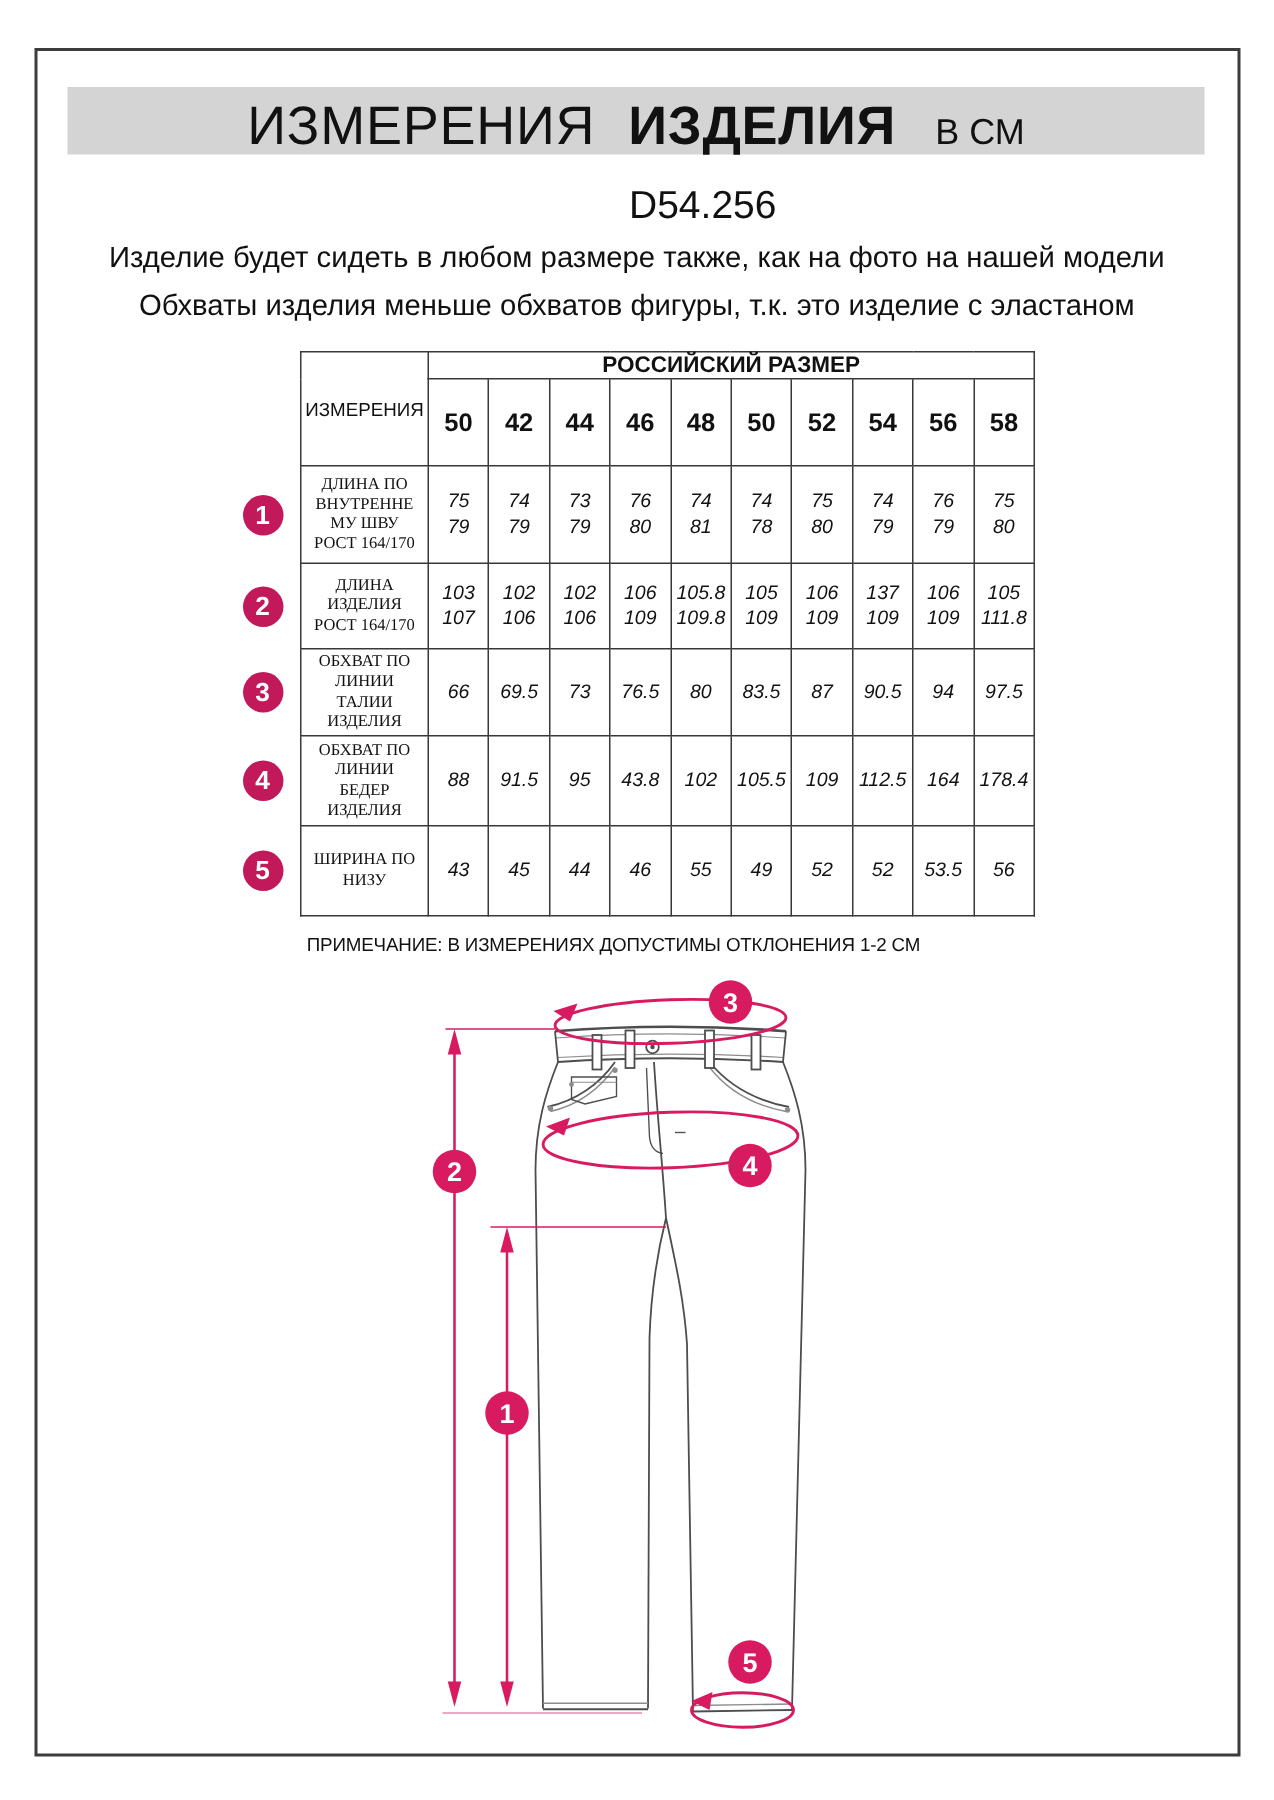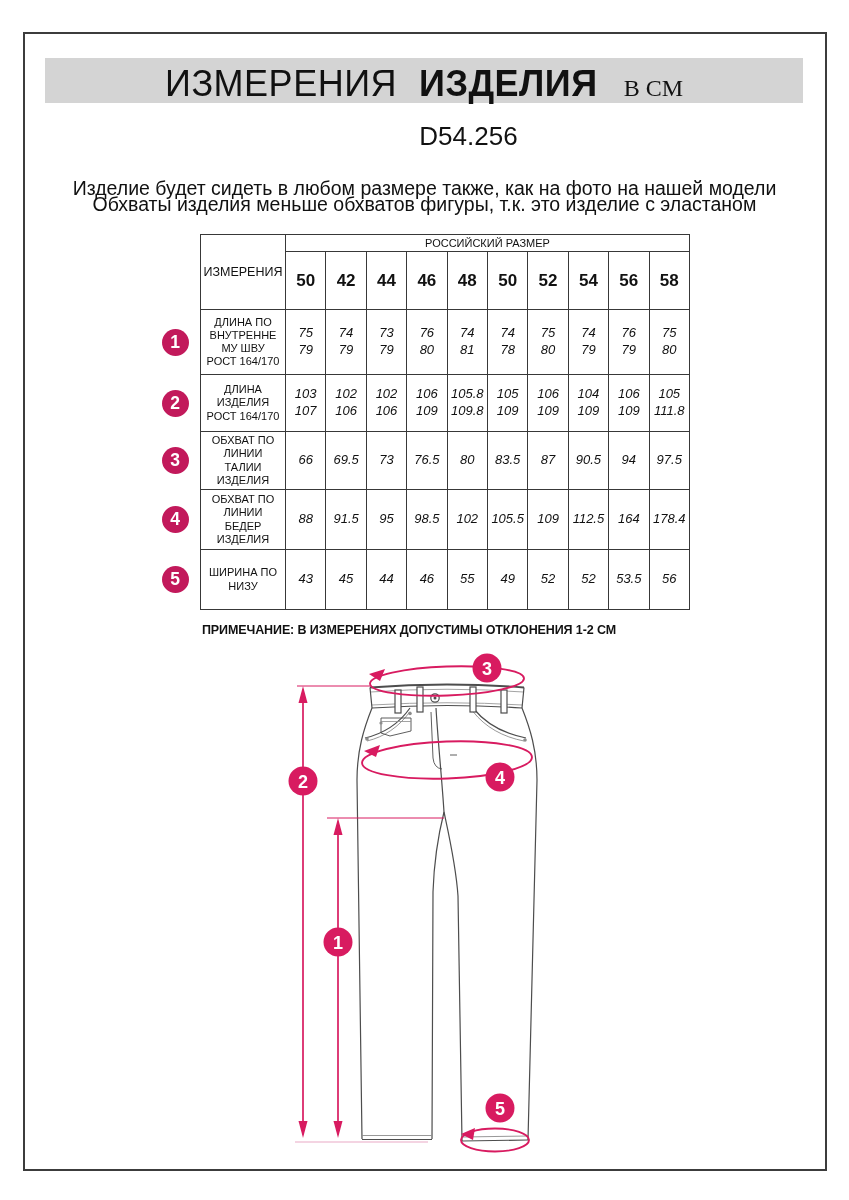--- a/index.html
+++ b/index.html
@@ -1,36 +1,36 @@
 <!DOCTYPE html>
 <html><head>
 <meta charset="utf-8">
 <style>
   html,body{margin:0;padding:0;background:#fff;}
   body{width:849px;height:1200px;position:relative;font-family:"Liberation Sans",sans-serif;color:#111;overflow:hidden;}
   .frame{position:absolute;left:23px;top:32px;width:804px;height:1139px;border:2px solid #3c3c3c;box-sizing:border-box;}
   .title-band{position:absolute;left:45px;top:58px;width:758px;height:45px;background:#d4d4d4;display:flex;justify-content:center;align-items:baseline;gap:22px;padding-top:5px;box-sizing:border-box;}
   .title-main{font-size:36px;letter-spacing:.5px;}
   .title-bold{font-size:36px;font-weight:bold;letter-spacing:.5px;}
-  .title-cm{font-size:24px;margin-left:4px;font-family:Liberation Serif, serif;}
+  .title-cm{font-size:24px;margin-left:4px;}
   .product-code{position:absolute;top:121px;left:0;width:849px;text-align:center;font-size:26px;padding-left:44px;}
   .subtitle{position:absolute;left:0;width:849px;text-align:center;font-size:19.5px;}
-  .sub1{top:177px;}
+  .sub1{top:161px;}
   .sub2{top:193px;}
   .table-wrap{position:absolute;left:150px;top:234px;}
   table.meas{border-collapse:collapse;table-layout:fixed;width:540px;}
   table.meas td,table.meas th{border:1px solid #383838;padding:0;text-align:center;vertical-align:middle;}
   table.meas .gutter{border:none;width:50px;}
-  .group-head{font-size:11px;font-weight:normal;height:16px;}
+  .group-head{font-size:15px;font-weight:bold;height:16px;}
   .label-head{font-size:12.5px;font-weight:normal;width:84px;}
   .size-cell{font-size:17px;font-weight:bold;height:57px;}
-  .label-cell{font-size:11px;line-height:1.2;white-space:pre-line;padding:2px 1px;}
+  .label-cell{font-size:11px;line-height:1.2;white-space:pre-line;padding:2px 1px;font-family:Liberation Serif, serif;}
   .value-cell{font-size:13px;line-height:1.3;white-space:pre-line;font-style:italic;}
   .num-circle{width:27px;height:27px;border-radius:50%;background:#c2195b;color:#fff;font-size:17.5px;font-weight:bold;display:flex;align-items:center;justify-content:center;margin:auto;}
-  .note{position:absolute;top:623px;left:0;width:818px;text-align:center;font-size:12.5px;font-weight:bold;letter-spacing:-0.1px;}
+  .note{position:absolute;top:623px;left:0;width:818px;text-align:center;font-size:12.5px;font-weight:normal;letter-spacing:-0.1px;}
   .diagram{position:absolute;left:270px;top:650px;width:320px;height:512px;}
   .diagram text{font-family:"Liberation Sans",sans-serif;font-weight:bold;font-size:18px;fill:#fff;text-anchor:middle;}
 </style>
 </head>
 <body>
 
 <div class="frame"></div>
 
 <div class="title-band">
   <span class="title-main">ИЗМЕРЕНИЯ</span>
@@ -108,21 +108,21 @@
           <td class="value-cell">102
 106</td>
           <td class="value-cell">106
 109</td>
           <td class="value-cell">105.8
 109.8</td>
           <td class="value-cell">105
 109</td>
           <td class="value-cell">106
 109</td>
-          <td class="value-cell">104
+          <td class="value-cell">137
 109</td>
           <td class="value-cell">106
 109</td>
           <td class="value-cell">105
 111.8</td>
         </tr>
         <tr style="height: 58px;">
           <td class="gutter">
             <div class="num-circle">3</div>
           </td>
@@ -145,21 +145,21 @@
           <td class="gutter">
             <div class="num-circle">4</div>
           </td>
           <td class="label-cell">ОБХВАТ ПО
 ЛИНИИ
 БЕДЕР
 ИЗДЕЛИЯ</td>
           <td class="value-cell">88</td>
           <td class="value-cell">91.5</td>
           <td class="value-cell">95</td>
-          <td class="value-cell">98.5</td>
+          <td class="value-cell">43.8</td>
           <td class="value-cell">102</td>
           <td class="value-cell">105.5</td>
           <td class="value-cell">109</td>
           <td class="value-cell">112.5</td>
           <td class="value-cell">164</td>
           <td class="value-cell">178.4</td>
         </tr>
         <tr style="height: 60px;">
           <td class="gutter">
             <div class="num-circle">5</div>

